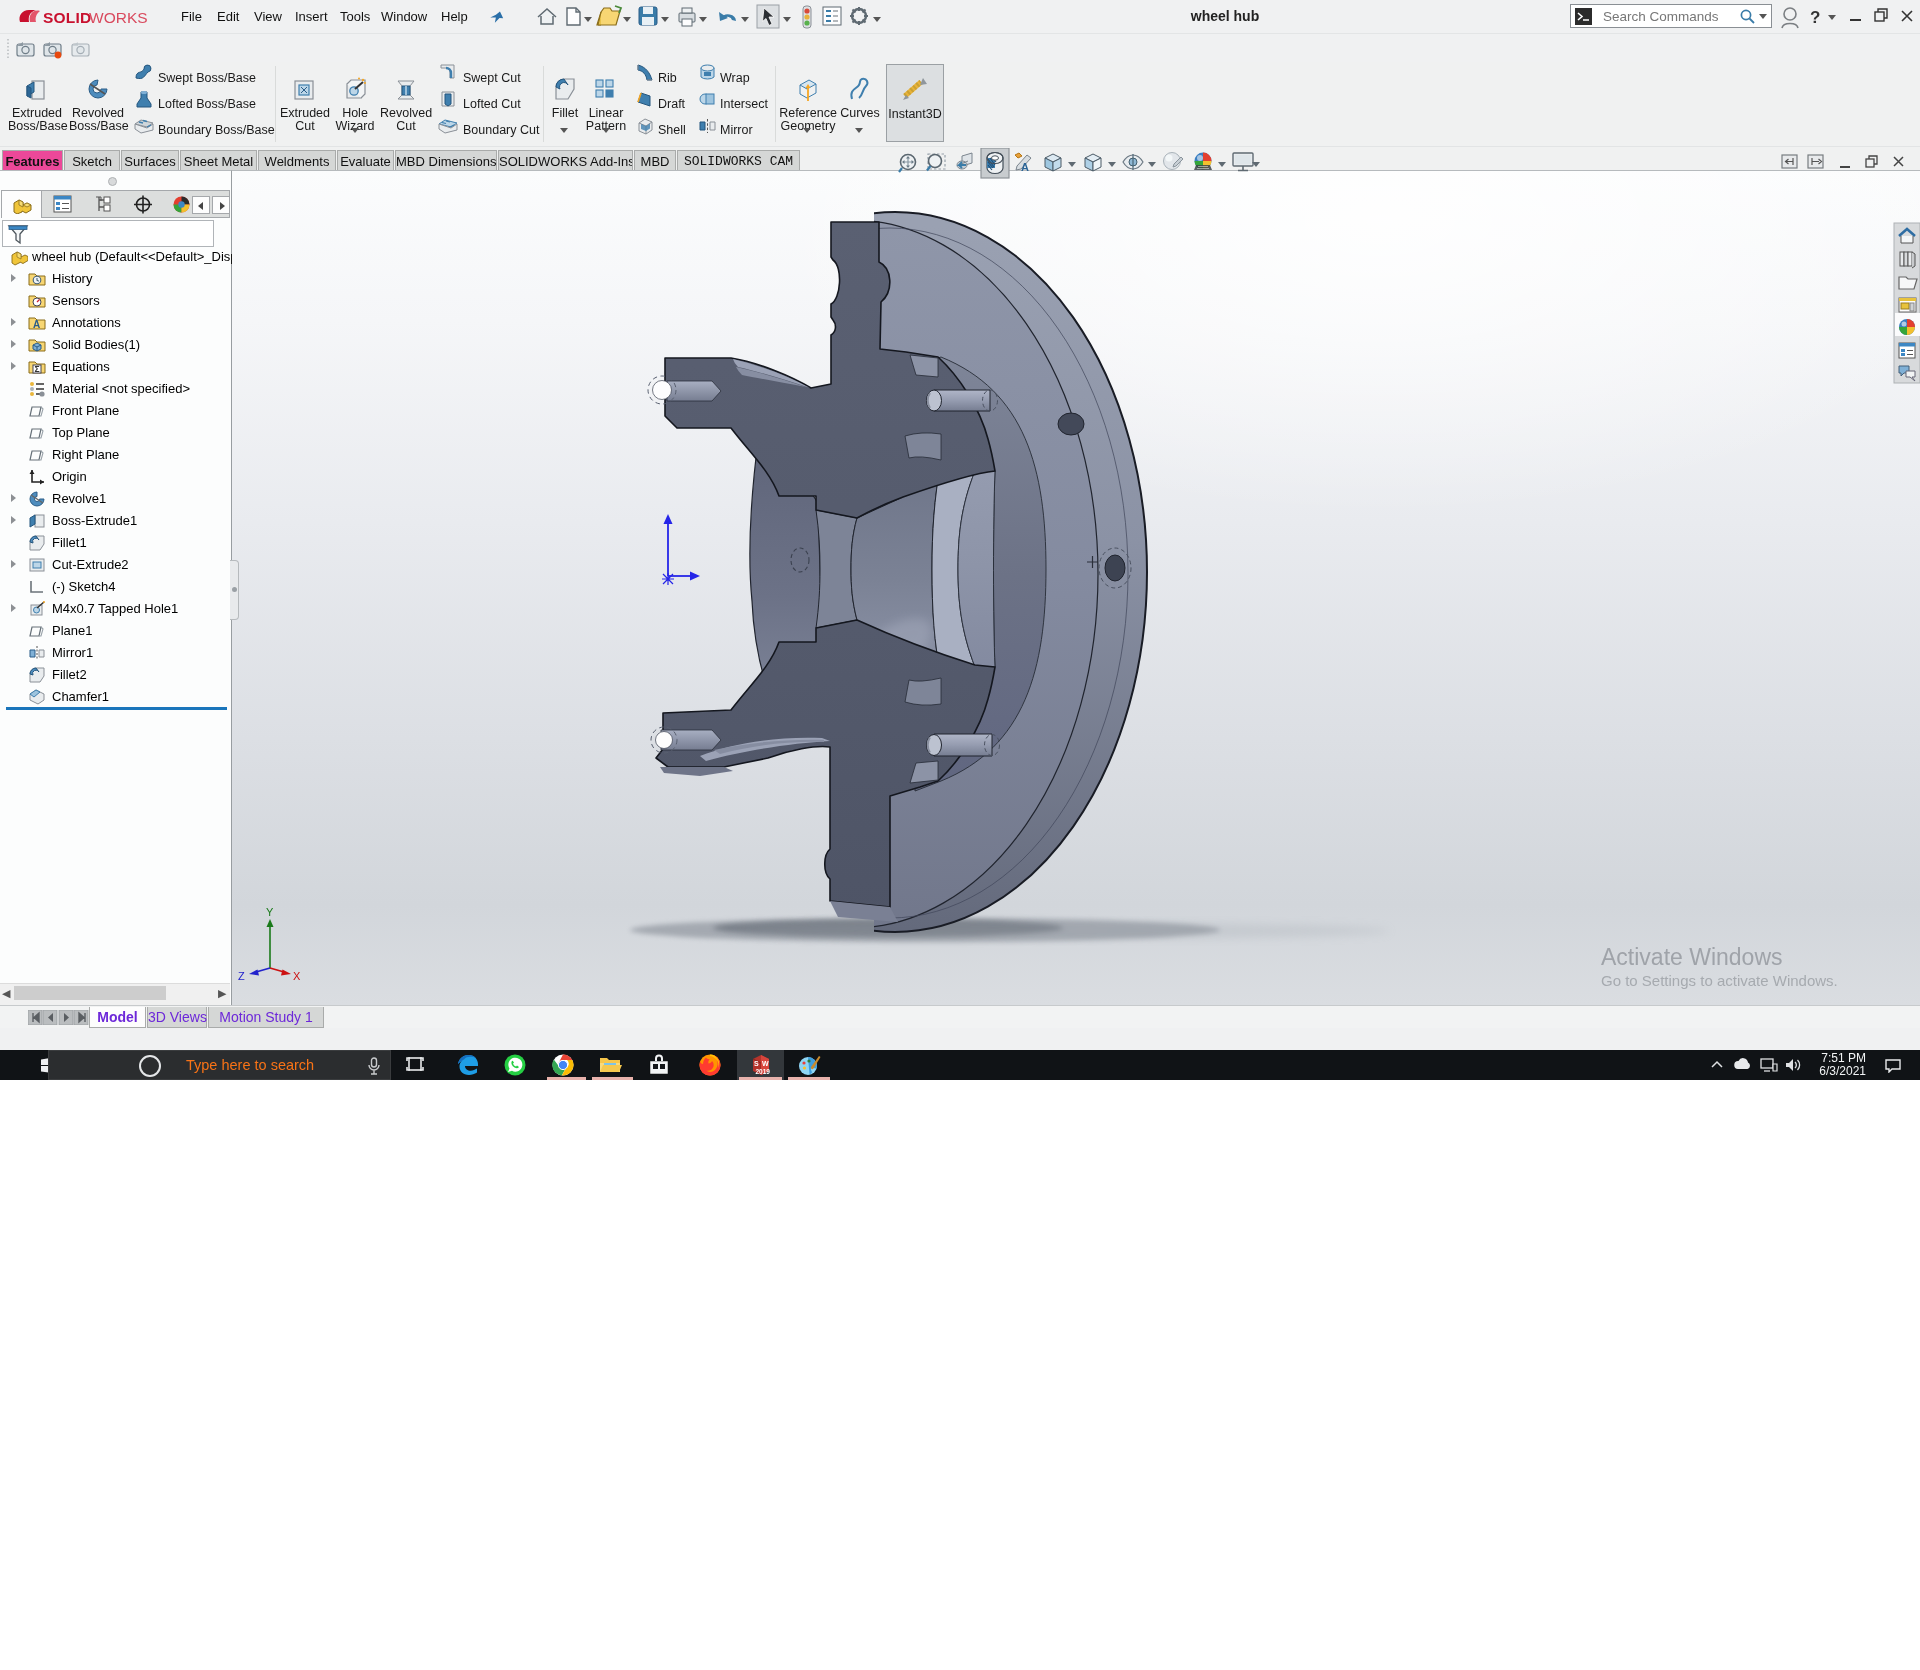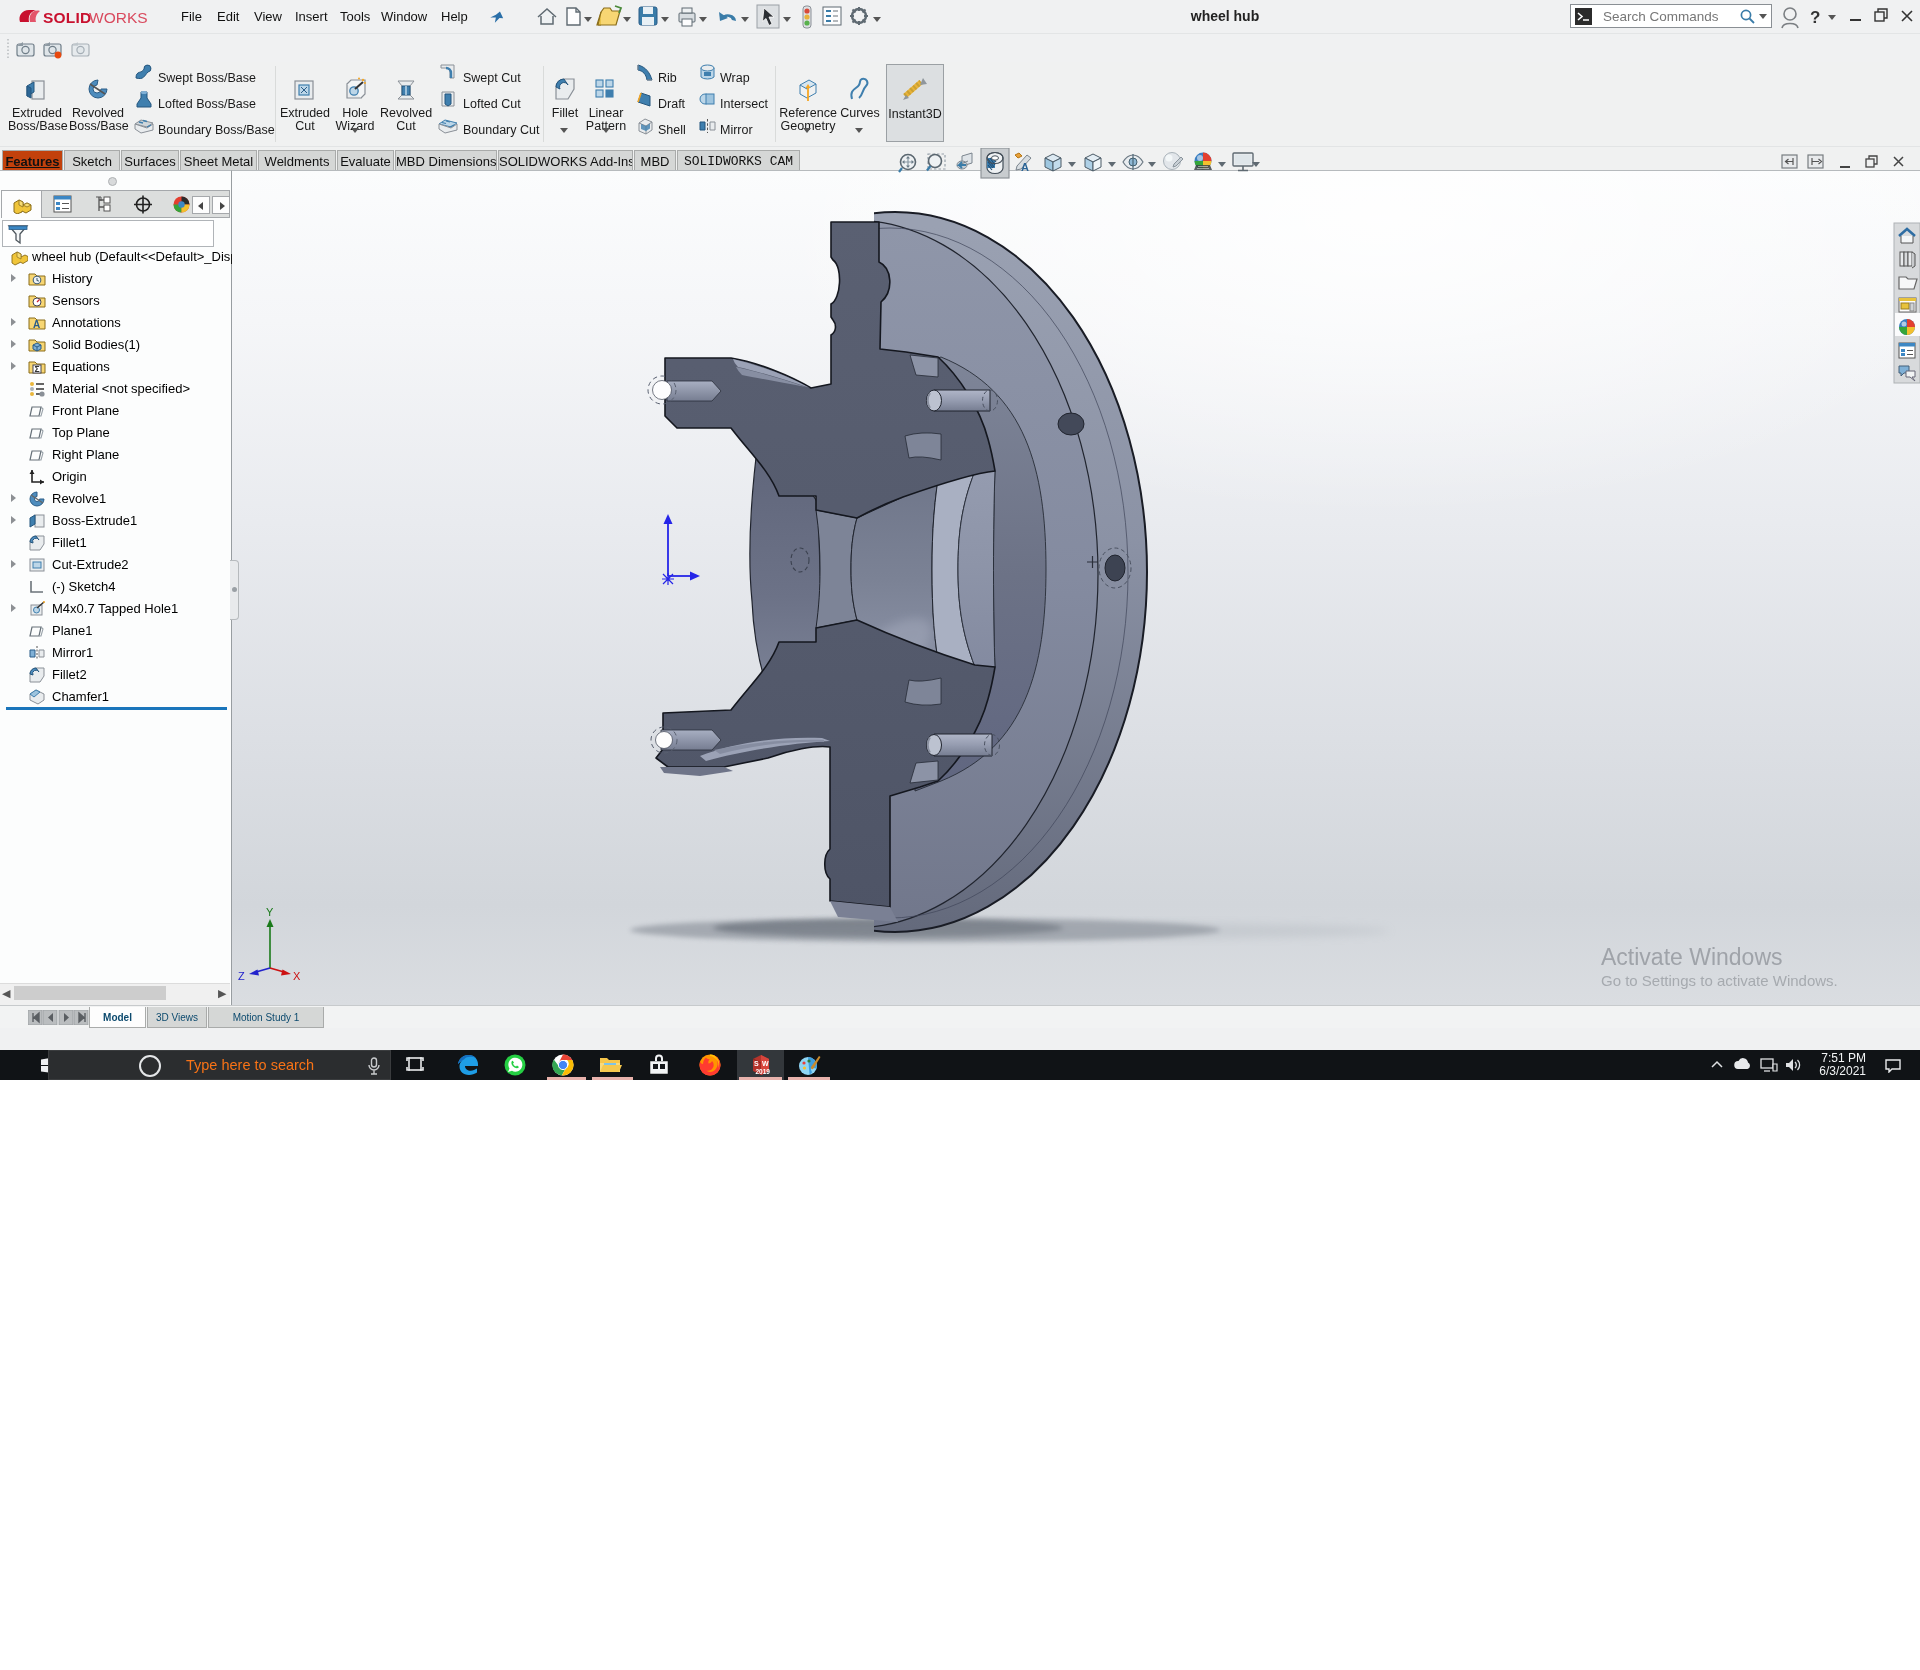--- a/index.html
+++ b/index.html
@@ -17,34 +17,34 @@
 #toolbar2 { position:absolute; left:0; top:33px; width:1920px; height:29px; background:#f0f1f2; border-top:1px solid #e3e5e6; }
 
 #ribbon { position:absolute; left:0; top:62px; width:1920px; height:84px; background:#f0f1f1; }
 #ribbon .sep { position:absolute; top:4px; width:1px; height:76px; background:#d9dbda; }
 .bigbtn { position:absolute; top:2px; text-align:center; font-size:12.5px; color:#1a1a1a; line-height:13.5px; }
 .smallrow { position:absolute; font-size:12.5px; color:#1a1a1a; white-space:nowrap; }
 .dd { position:absolute; width:0; height:0; border-left:4px solid transparent; border-right:4px solid transparent; border-top:5px solid #555; }
 
 #tabrow { position:absolute; left:0; top:146px; width:1920px; height:24px; background:#f0f1f1; border-top:1px solid #e2e4e5; }
 #tabrow .tab { position:absolute; top:3px; height:21px; line-height:21px; text-align:center; white-space:nowrap; overflow:hidden; font-size:13px; color:#111; background:#d5d7d6; border:1px solid #a9abaa; border-bottom:none; }
-#tabrow .tab.active { background:#c2410c; font-weight:bold;text-decoration:underline; }
+#tabrow .tab.active { background:#ec4899; font-weight:bold; }
 
 #leftpanel { position:absolute; left:0; top:170px; width:232px; height:835px; background:#fcfdfd; border-top:1px solid #b6babd; border-right:1px solid #989da1; }
 #tree { position:absolute; left:0; top:0px; width:230px; }
 .trow { position:absolute; left:0; height:22px; width:230px; font-size:13px; color:#000; }
 .trow .lbl { position:absolute; left:52px; top:3px; white-space:nowrap; }
 .trow .ic { position:absolute; left:28px; top:2px; width:18px; height:18px; }
 .trow .ar { position:absolute; left:11px; top:6px; width:0; height:0; border-top:4.5px solid transparent; border-bottom:4.5px solid transparent; border-left:5px solid #8d9094; }
 
 #viewport { position:absolute; left:232px; top:170px; width:1688px; height:835px; overflow:hidden; border-top:1px solid #b6babd;
  background:linear-gradient(180deg,#fbfcfd 0%, #f5f6f8 18%, #e9ebef 42%, #dcdfe4 68%, #d2d6db 88%, #dadde1 100%); }
 
 #bottomtabs { position:absolute; left:0; top:1005px; width:1920px; height:23px; background:#f2f3f3; border-top:1px solid #c7cacc; }
-#bottomtabs .btab { position:absolute; top:1px; height:21px; line-height:21px; padding:0 14px; white-space:nowrap; font-size:10px; color:#0c4a6e; background:#d5d7d6; border:1px solid #a9abaa; border-top:none; }
+#bottomtabs .btab { position:absolute; top:1px; height:21px; line-height:21px; padding:0 14px; white-space:nowrap; font-size:14px; color:#6d28d9; background:#d5d7d6; border:1px solid #a9abaa; border-top:none; }
 #bottomtabs .btab.active { background:#fdfdfd; font-weight:bold; }
 
 #statusbar { position:absolute; left:0; top:1028px; width:1920px; height:22px; background:#f0f0f0; border-top:1px solid #d7d7d7; font-size:13.5px; color:#111; }
 
 #taskbar { position:absolute; left:0; top:1050px; width:1920px; height:30px; background:#101316; }
 #tsearch { position:absolute; left:48px; top:0px; width:343px; height:30px; background:#2b2d2f; border:1px solid #3a3c3e; }
 #tsearch .ph { position:absolute; left:137px; top:6px; font-size:14.5px; color:#f97316; }
 .ticon { position:absolute; top:3px; width:24px; height:24px; }
 </style>
 </head>

